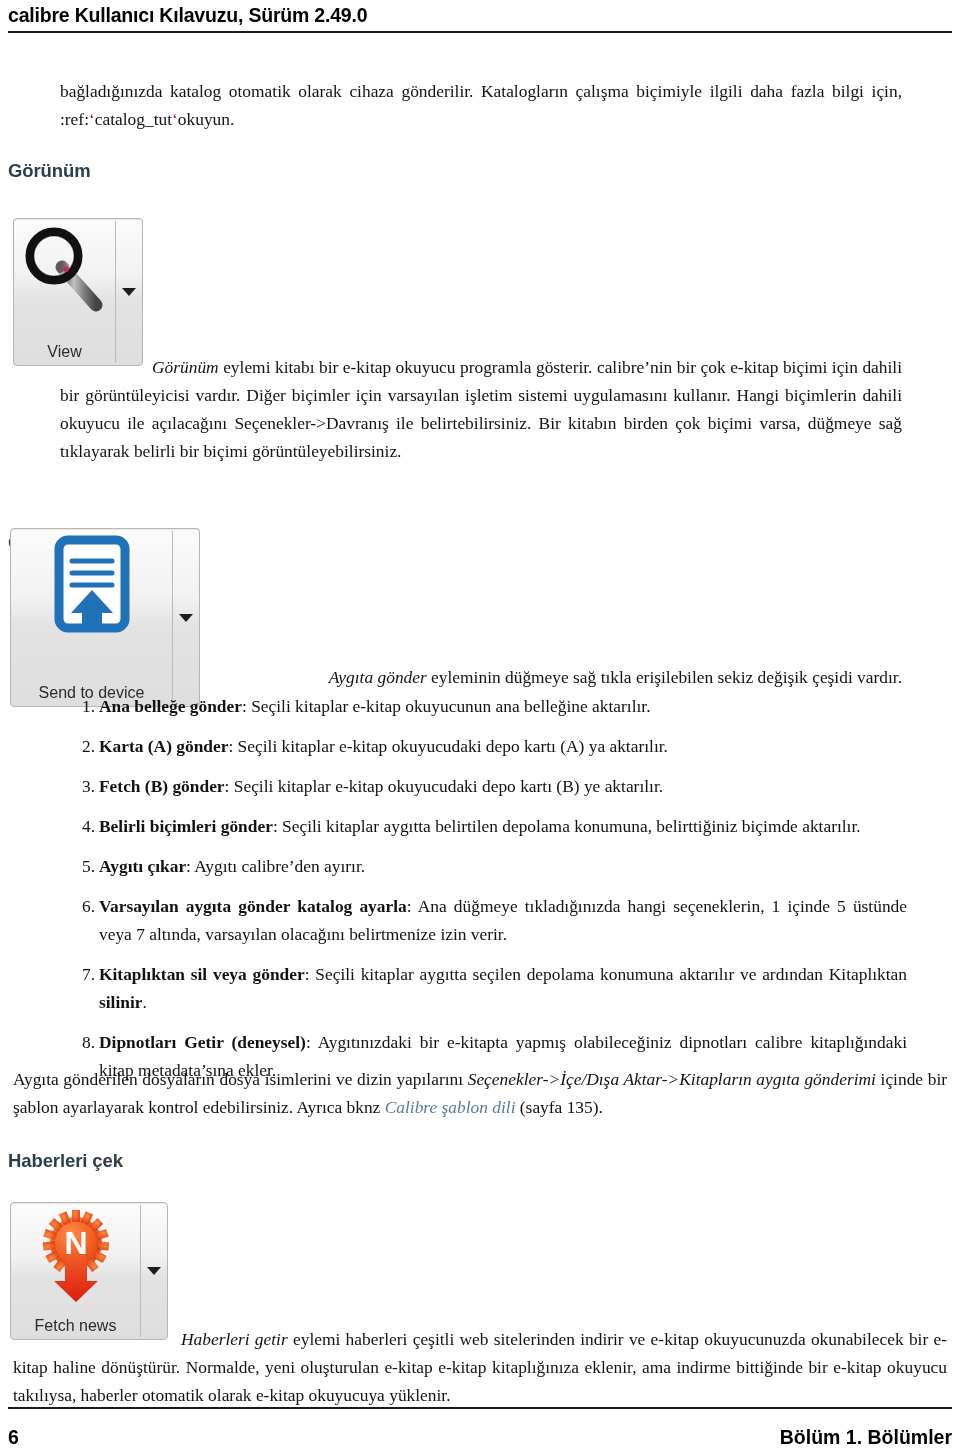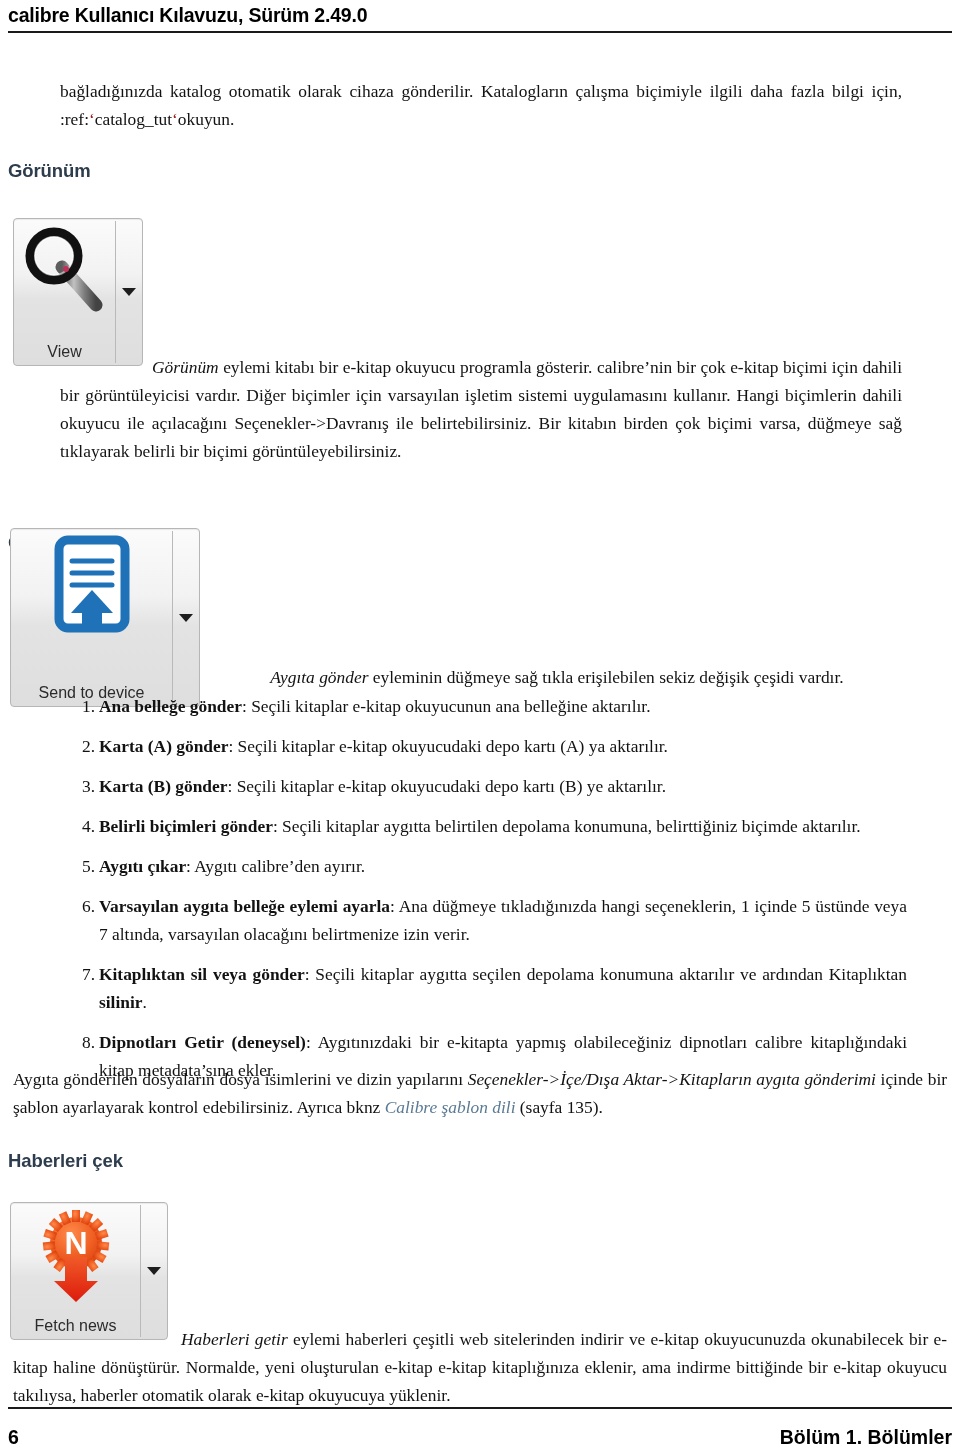--- a/index.html
+++ b/index.html
@@ -243,31 +243,31 @@
       </span>
       <span class="tb-label">Send to device</span>
     </div>
     <div class="tb-divider"></div>
     <div class="tb-arrowcell">
       <span class="caret"></span>
     </div>
   </div>
 
   <div style="position:absolute; left:207px; top:658px; width:700px;">
-    <p class="body-par" style="text-align:center;font-family:Liberation Serif, serif;"><span class="i">Aygıta gönder</span><span> eyleminin düğmeye sağ tıkla erişilebilen sekiz değişik çeşidi vardır.</span></p>
+    <p class="body-par" style="text-align:right;font-family:Liberation Serif, serif;"><span class="i">Aygıta gönder</span><span> eyleminin düğmeye sağ tıkla erişilebilen sekiz değişik çeşidi vardır.</span></p>
   </div>
 
   <div style="position:absolute; left:55px; top:692px; width:852px;">
     <ol class="steps">
       <li><span class="b">Ana belleğe gönder</span><span>: Seçili kitaplar e-kitap okuyucunun ana belleğine aktarılır.</span></li>
       <li><span class="b">Karta (A) gönder</span><span>: Seçili kitaplar e-kitap okuyucudaki depo kartı (A) ya aktarılır.</span></li>
-      <li><span class="b">Karta (B) gönder</span><span>: Seçili kitaplar e-kitap okuyucudaki depo kartı (B) ye aktarılır.</span></li>
+      <li><span class="b">Fetch (B) gönder</span><span>: Seçili kitaplar e-kitap okuyucudaki depo kartı (B) ye aktarılır.</span></li>
       <li><span class="b">Belirli biçimleri gönder</span><span>: Seçili kitaplar aygıtta belirtilen depolama konumuna, belirttiğiniz biçimde aktarılır.</span></li>
       <li><span class="b">Aygıtı çıkar</span><span>: Aygıtı calibre’den ayırır.</span></li>
-      <li><span class="b">Varsayılan aygıta belleğe eylemi ayarla</span><span>: Ana düğmeye tıkladığınızda hangi seçeneklerin, 1 içinde 5 üstünde veya 7 altında, varsayılan olacağını belirtmenize izin verir.</span></li>
+      <li><span class="b">Varsayılan aygıta gönder katalog ayarla</span><span>: Ana düğmeye tıkladığınızda hangi seçeneklerin, 1 içinde 5 üstünde veya 7 altında, varsayılan olacağını belirtmenize izin verir.</span></li>
       <li><span class="b">Kitaplıktan sil veya gönder</span><span>: Seçili kitaplar aygıtta seçilen depolama konumuna aktarılır ve ardından Kitaplıktan </span><span class="b">silinir</span><span>.</span></li>
       <li><span class="b">Dipnotları Getir (deneysel)</span><span>: Aygıtınızdaki bir e-kitapta yapmış olabileceğiniz dipnotları calibre kitaplığındaki kitap metadata’sına ekler.</span></li>
     </ol>
   </div>
 
   <div style="position:absolute; left:8px; top:1060px; width:944px;">
     <p class="body-par"><span>Aygıta gönderilen dosyaların dosya isimlerini ve dizin yapılarını </span><span class="i">Seçenekler-&gt;İçe/Dışa Aktar-&gt;Kitapların aygıta gönderimi</span><span> içinde bir şablon ayarlayarak kontrol edebilirsiniz. Ayrıca bknz </span><a href="#" class="doclink">Calibre şablon dili</a><span> (sayfa 135).</span></p>
   </div>
 
   <div class="section-heading" style="left:8px; top:1150px;">Haberleri çek</div>

